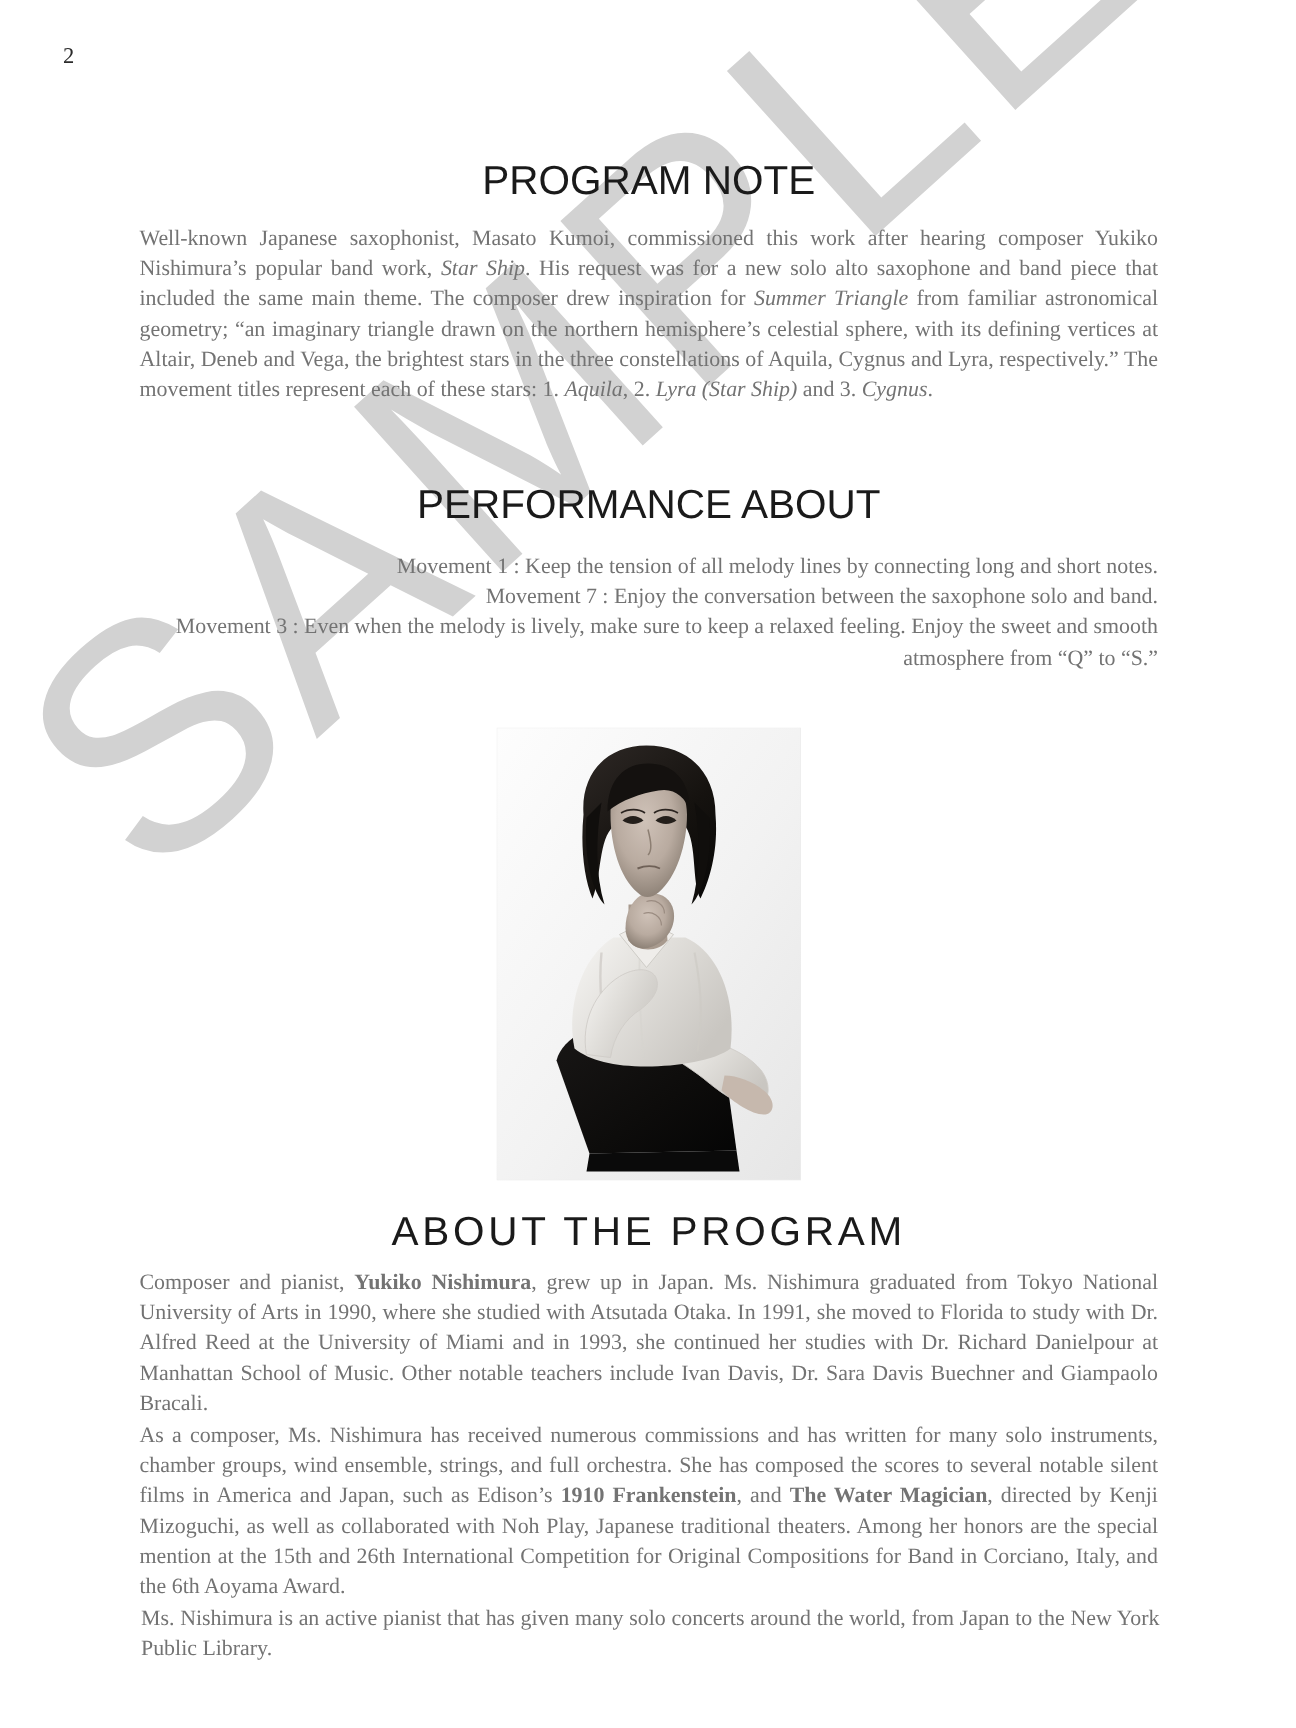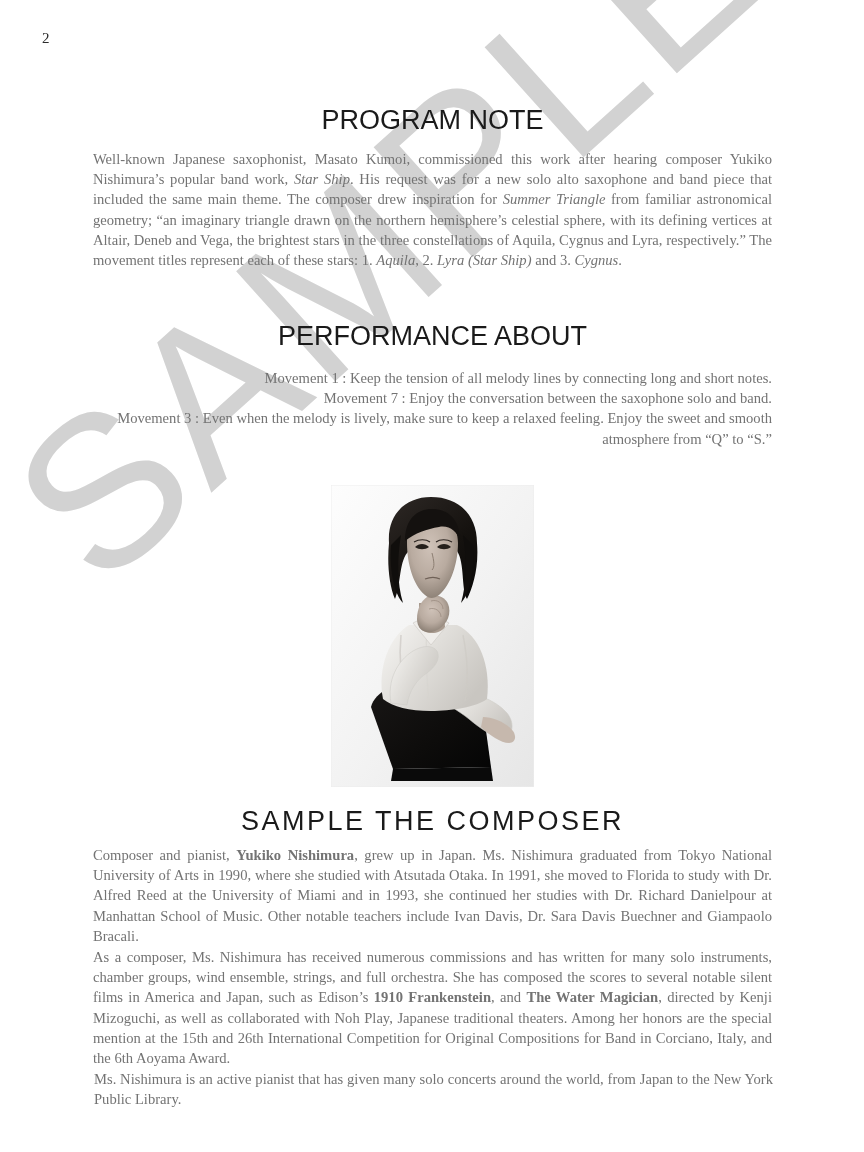--- a/index.html
+++ b/index.html
@@ -211,21 +211,21 @@
       <h1 class="section-heading">PERFORMANCE ABOUT</h1>
     </div>
 
     <div class="blk-perf-text">
       <p class="body-text body-left">Movement 1 : Keep the tension of all melody lines by connecting long and short notes.</p>
       <p class="body-text body-left">Movement 7 : Enjoy the conversation between the saxophone solo and band.</p>
       <p class="body-text body-left">Movement 3 : Even when the melody is lively, make sure to keep a relaxed feeling.  Enjoy the sweet and smooth atmosphere from “Q” to “S.”</p>
     </div>
 
     <div class="blk-about-heading">
-      <h1 class="section-heading wide">SAMPLE THE COMPOSER</h1>
+      <h1 class="section-heading wide">ABOUT THE PROGRAM</h1>
     </div>
 
     <div class="blk-bio-1">
       <p class="body-text"><span>Composer and pianist, </span><span class="bd">Yukiko Nishimura</span><span>, grew up in Japan.  Ms. Nishimura graduated from Tokyo National University of Arts in 1990, where she studied with Atsutada Otaka.  In 1991, she moved to Florida to study with Dr. Alfred Reed at the University of Miami and in 1993, she continued her studies with Dr. Richard Danielpour at Manhattan School of Music.  Other notable teachers include Ivan Davis, Dr. Sara Davis Buechner and Giampaolo Bracali.</span></p>
     </div>
 
     <div class="blk-bio-2">
       <p class="body-text"><span>As a composer, Ms. Nishimura has received numerous commissions and has written for many solo instruments, chamber groups, wind ensemble, strings, and full orchestra.  She has composed the scores to several notable silent films in America and Japan, such as Edison’s </span><span class="bd">1910 Frankenstein</span><span>, and </span><span class="bd">The Water Magician</span><span>, directed by Kenji Mizoguchi, as well as collaborated with Noh Play, Japanese traditional theaters.  Among her honors are the special mention at the 15th and 26th International Competition for Original Compositions for Band in Corciano, Italy, and the 6th Aoyama Award.</span></p>
     </div>
 

